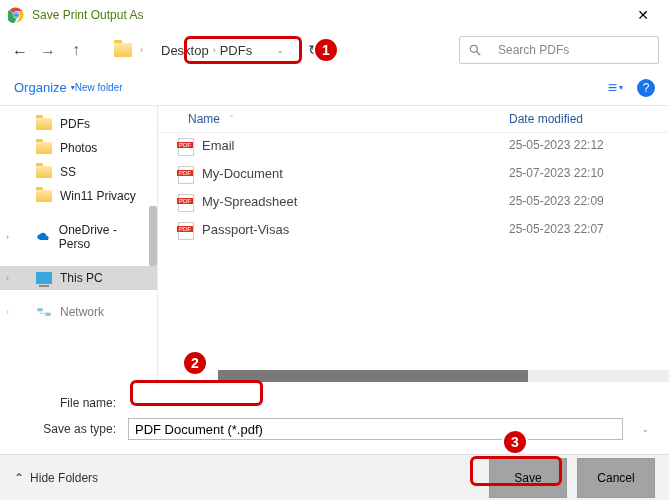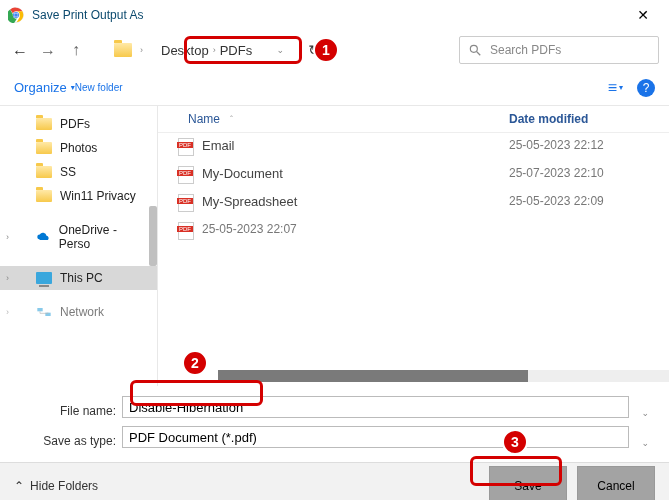--- a/index.html
+++ b/index.html
@@ -1,33 +1,33 @@
 <!DOCTYPE html>
 <html><head>
 <meta charset="utf-8">
 <style>
 * { box-sizing: border-box; margin: 0; padding: 0; font-family: "Segoe UI", Arial, sans-serif; }
 body { width: 669px; height: 500px; background: #fff; font-size: 12px; position: relative; overflow: hidden; }
 
 
 .titlebar { height: 30px; display: flex; align-items: center; padding: 0 8px; }
 .titlebar .chrome-icon { width: 16px; height: 16px; margin-right: 8px; }
-.titlebar .title { font-size: 12px; color: #0c4a6e; flex: 1; }
+.titlebar .title { font-size: 12px; color: #4d7c0f; flex: 1; }
 .titlebar .close { font-size: 14px; padding: 4px 12px; cursor: pointer; }
 
 
 .navrow { height: 40px; display: flex; align-items: center; padding: 0 10px; gap: 8px; }
 .nav-arrow { width: 20px; text-align: center; color: #666; font-size: 16px; }
 .nav-arrow.active { color: #333; }
 .folder-icon-sm { width: 18px; height: 14px; background: linear-gradient(#ffe9a8,#f7c94b); border-radius: 1px; position: relative; display: inline-block; }
 .folder-icon-sm::before { content:""; position:absolute; top:-3px; left:0; width:8px; height:3px; background:#f7c94b; border-radius:1px 1px 0 0; }
 .breadcrumb { display: flex; align-items: center; gap: 4px; font-size: 13px; color: #333; padding: 2px 10px; }
 .caret { color: #888; font-size: 9px; }
 .refresh { margin-left: 6px; color: #333; font-size: 14px; }
-.searchbox { flex:1; max-width: 200px; margin-left: auto; height: 28px; border: 1px solid #ccc; border-radius: 2px; display:flex; align-items:center; padding: 0 8px; color:#888; gap:8px; }
+.searchbox { flex:1; max-width: 200px; margin-left: auto; height: 28px; border: 1px solid #ccc; border-radius: 2px; display:flex; align-items:center; padding: 0 8px; color:#888; gap:16px; }
 .searchbox svg { width:14px; height:14px; }
 
 
 .toolbar { height: 36px; display: flex; align-items: center; padding: 0 14px; border-bottom: 1px solid #e8e8e8; }
 .toolbar .org { color: #1a73e8; font-size: 13px; display:flex; align-items:center; gap:4px; }
 .toolbar .newf { color: #1a73e8; font-size: 10px; }
 .toolbar-right { margin-left:auto; display:flex; align-items:center; gap:14px; }
 .view-btn { color:#1a73e8; font-size:16px; display:flex; align-items:center; gap:2px; }
 .help { width:18px; height:18px; border-radius:50%; background:#1a73e8; color:#fff; display:flex; align-items:center; justify-content:center; font-size:12px; }
 
@@ -41,32 +41,32 @@
 .side-folder::before { content:""; position:absolute; top:-3px; left:0; width:7px; height:3px; background:#f7c94b; border-radius:1px 1px 0 0; }
 .drive-icon { width:16px; height:12px; display:inline-block; }
 .pc-icon { width:16px; height:12px; background:#3aa7dd; border-radius:1px; position:relative; }
 .pc-icon::after { content:""; position:absolute; bottom:-3px; left:3px; width:10px; height:2px; background:#888; }
 .side-scroll { position:absolute; right:0; top:100px; width:8px; height:60px; background:#c0c0c0; border-radius:2px; }
 
 
 .filepane { flex:1; position:relative; }
 .cols { display:flex; padding: 6px 0 6px 30px; border-bottom:1px solid #eee; font-size:12px; color:#2b5797; }
 .col-name { flex:1; display:flex; align-items:center; gap:10px; }
-.col-date { width:160px;font-weight:bold; }
+.col-date { width:160px; }
 .filerow { display:flex; padding:5px 0 5px 20px; font-size:13px; color:#444; }
 .pdf-icon { width:16px; height:18px; background:#fff; border:1px solid #ccc; position:relative; margin-right:8px; display:flex; align-items:center; justify-content:center; }
 .pdf-icon::before { content:"PDF"; position:absolute; top:3px; left:-2px; font-size:6px; color:#fff; background:#d93025; padding:0 2px; }
 .filerow .fname { flex:1; }
 .filerow .fdate { width:160px; color:#777; font-size:12px; }
 .hscroll { position:absolute; bottom:4px; left:60px; width:460px; height:12px; background:#eee; }
 .hscroll-thumb { position:absolute; left:0; top:0; width:310px; height:12px; background:#7a7a7a; }
 
 
 .form { padding: 10px 14px 6px 14px; }
-.form-row { display:flex; align-items:flex-end; margin-bottom:8px; gap:6px; }
+.form-row { display:flex; align-items:center; margin-bottom:8px; gap:12px; }
 .form-row label { width:102px; text-align:right; font-size:12px; color:#333; }
 .form-row .field { flex:1; height:22px; border:1px solid #bbb; padding:2px 6px; font-size:13px; display:flex; align-items:center; background:#fff; }
 .form-row .combo-caret { color:#888; padding:0 6px; font-size:9px; }
 
 
 .bottom { background:#f2f2f2; height:46px; display:flex; align-items:center; padding:0 14px; border-top:1px solid #ddd; gap:10px; }
 .hidefolders { display:flex; align-items:center; gap:6px; font-size:12px; color:#333; }
 .spacer { flex:1; }
 .btn { min-width:78px; height:40px; border:1px solid #999; background:#a3a3a3; font-size:12px; display:flex; align-items:center; justify-content:center; cursor:pointer; }
 
@@ -189,34 +189,32 @@
         <span class="fname">My-Document</span>
         <span class="fdate">25-07-2023 22:10</span>
       </div>
     <div class="filerow">
         <span class="pdf-icon"></span>
         <span class="fname">My-Spreadsheet</span>
         <span class="fdate">25-05-2023 22:09</span>
       </div>
     <div class="filerow">
         <span class="pdf-icon"></span>
+        <span class="fname">Passport-Visas</span>
         <span class="fdate">25-05-2023 22:07</span>
       </div>
     <div class="hscroll">
         <div class="hscroll-thumb"></div>
       </div>
   </div>
 </div>
 
 <div class="form">
   <div class="form-row">
     <label>File name:</label>
-    <div class="field">
-        <span>Disable-Hibernation</span>
-      </div>
     <span class="combo-caret">⌄</span>
   </div>
   <div class="form-row">
     <label>Save as type:</label>
     <div class="field">
         <span>PDF Document (*.pdf)</span>
       </div>
     <span class="combo-caret">⌄</span>
   </div>
 </div>

